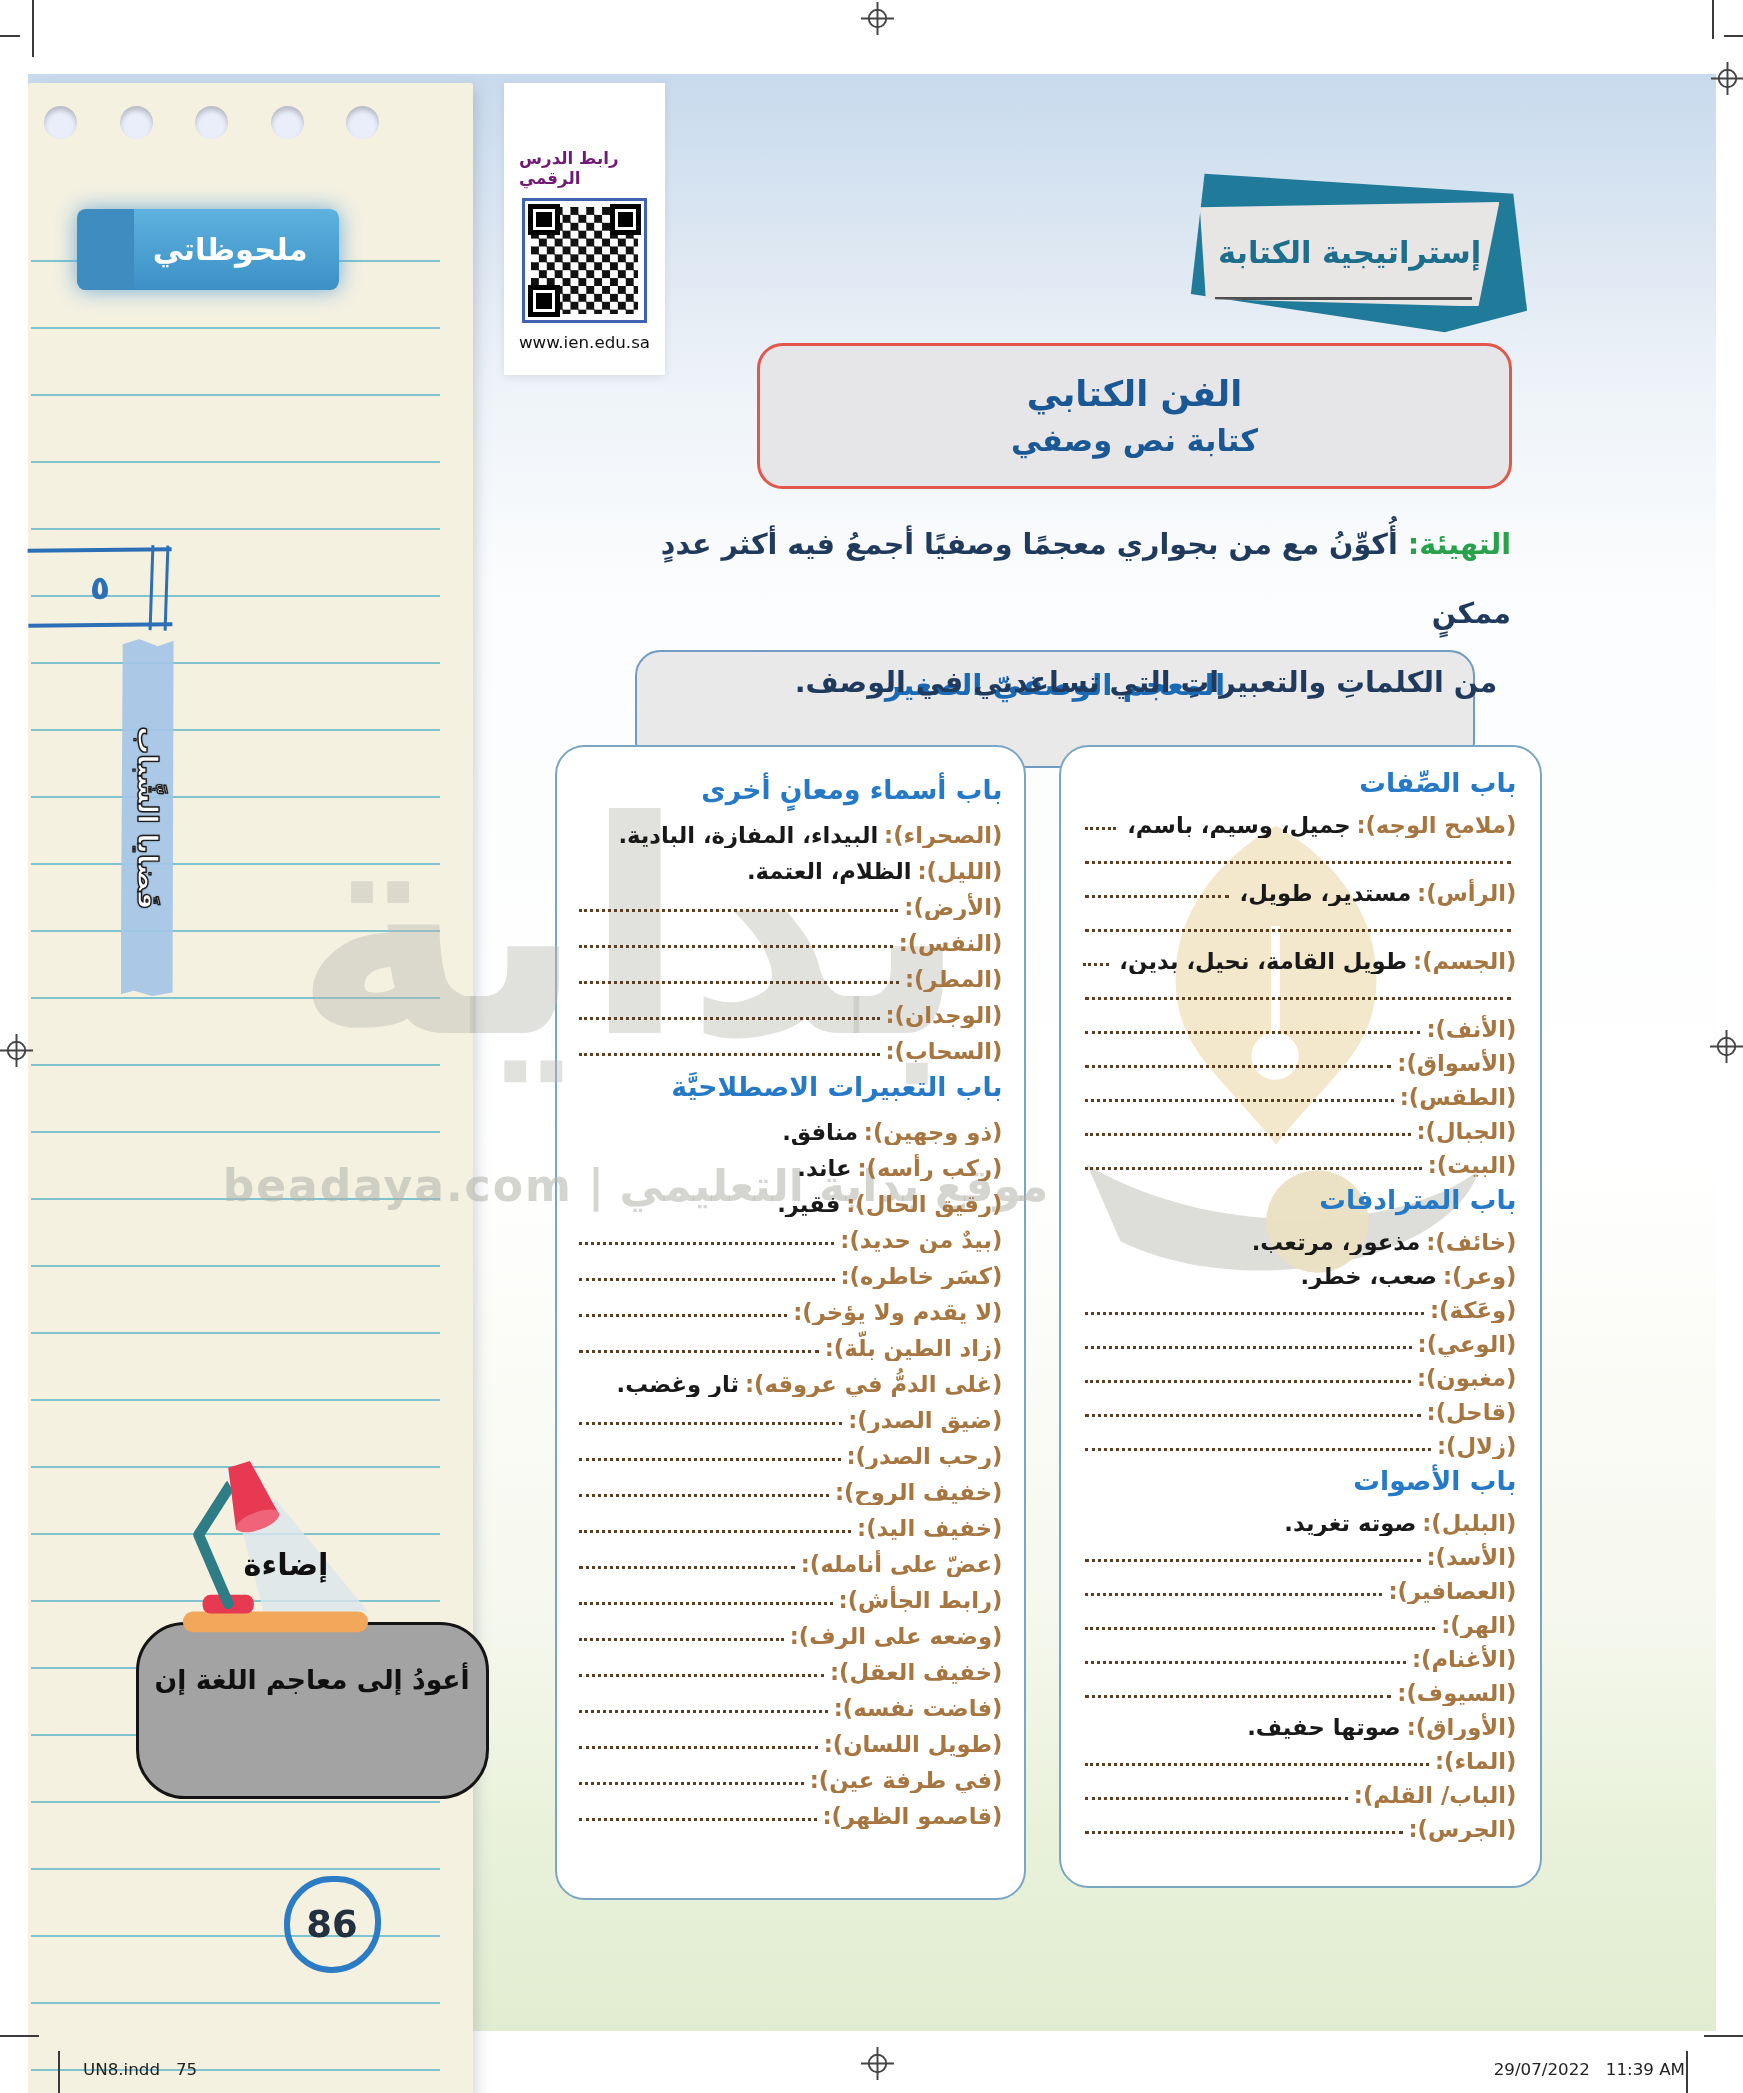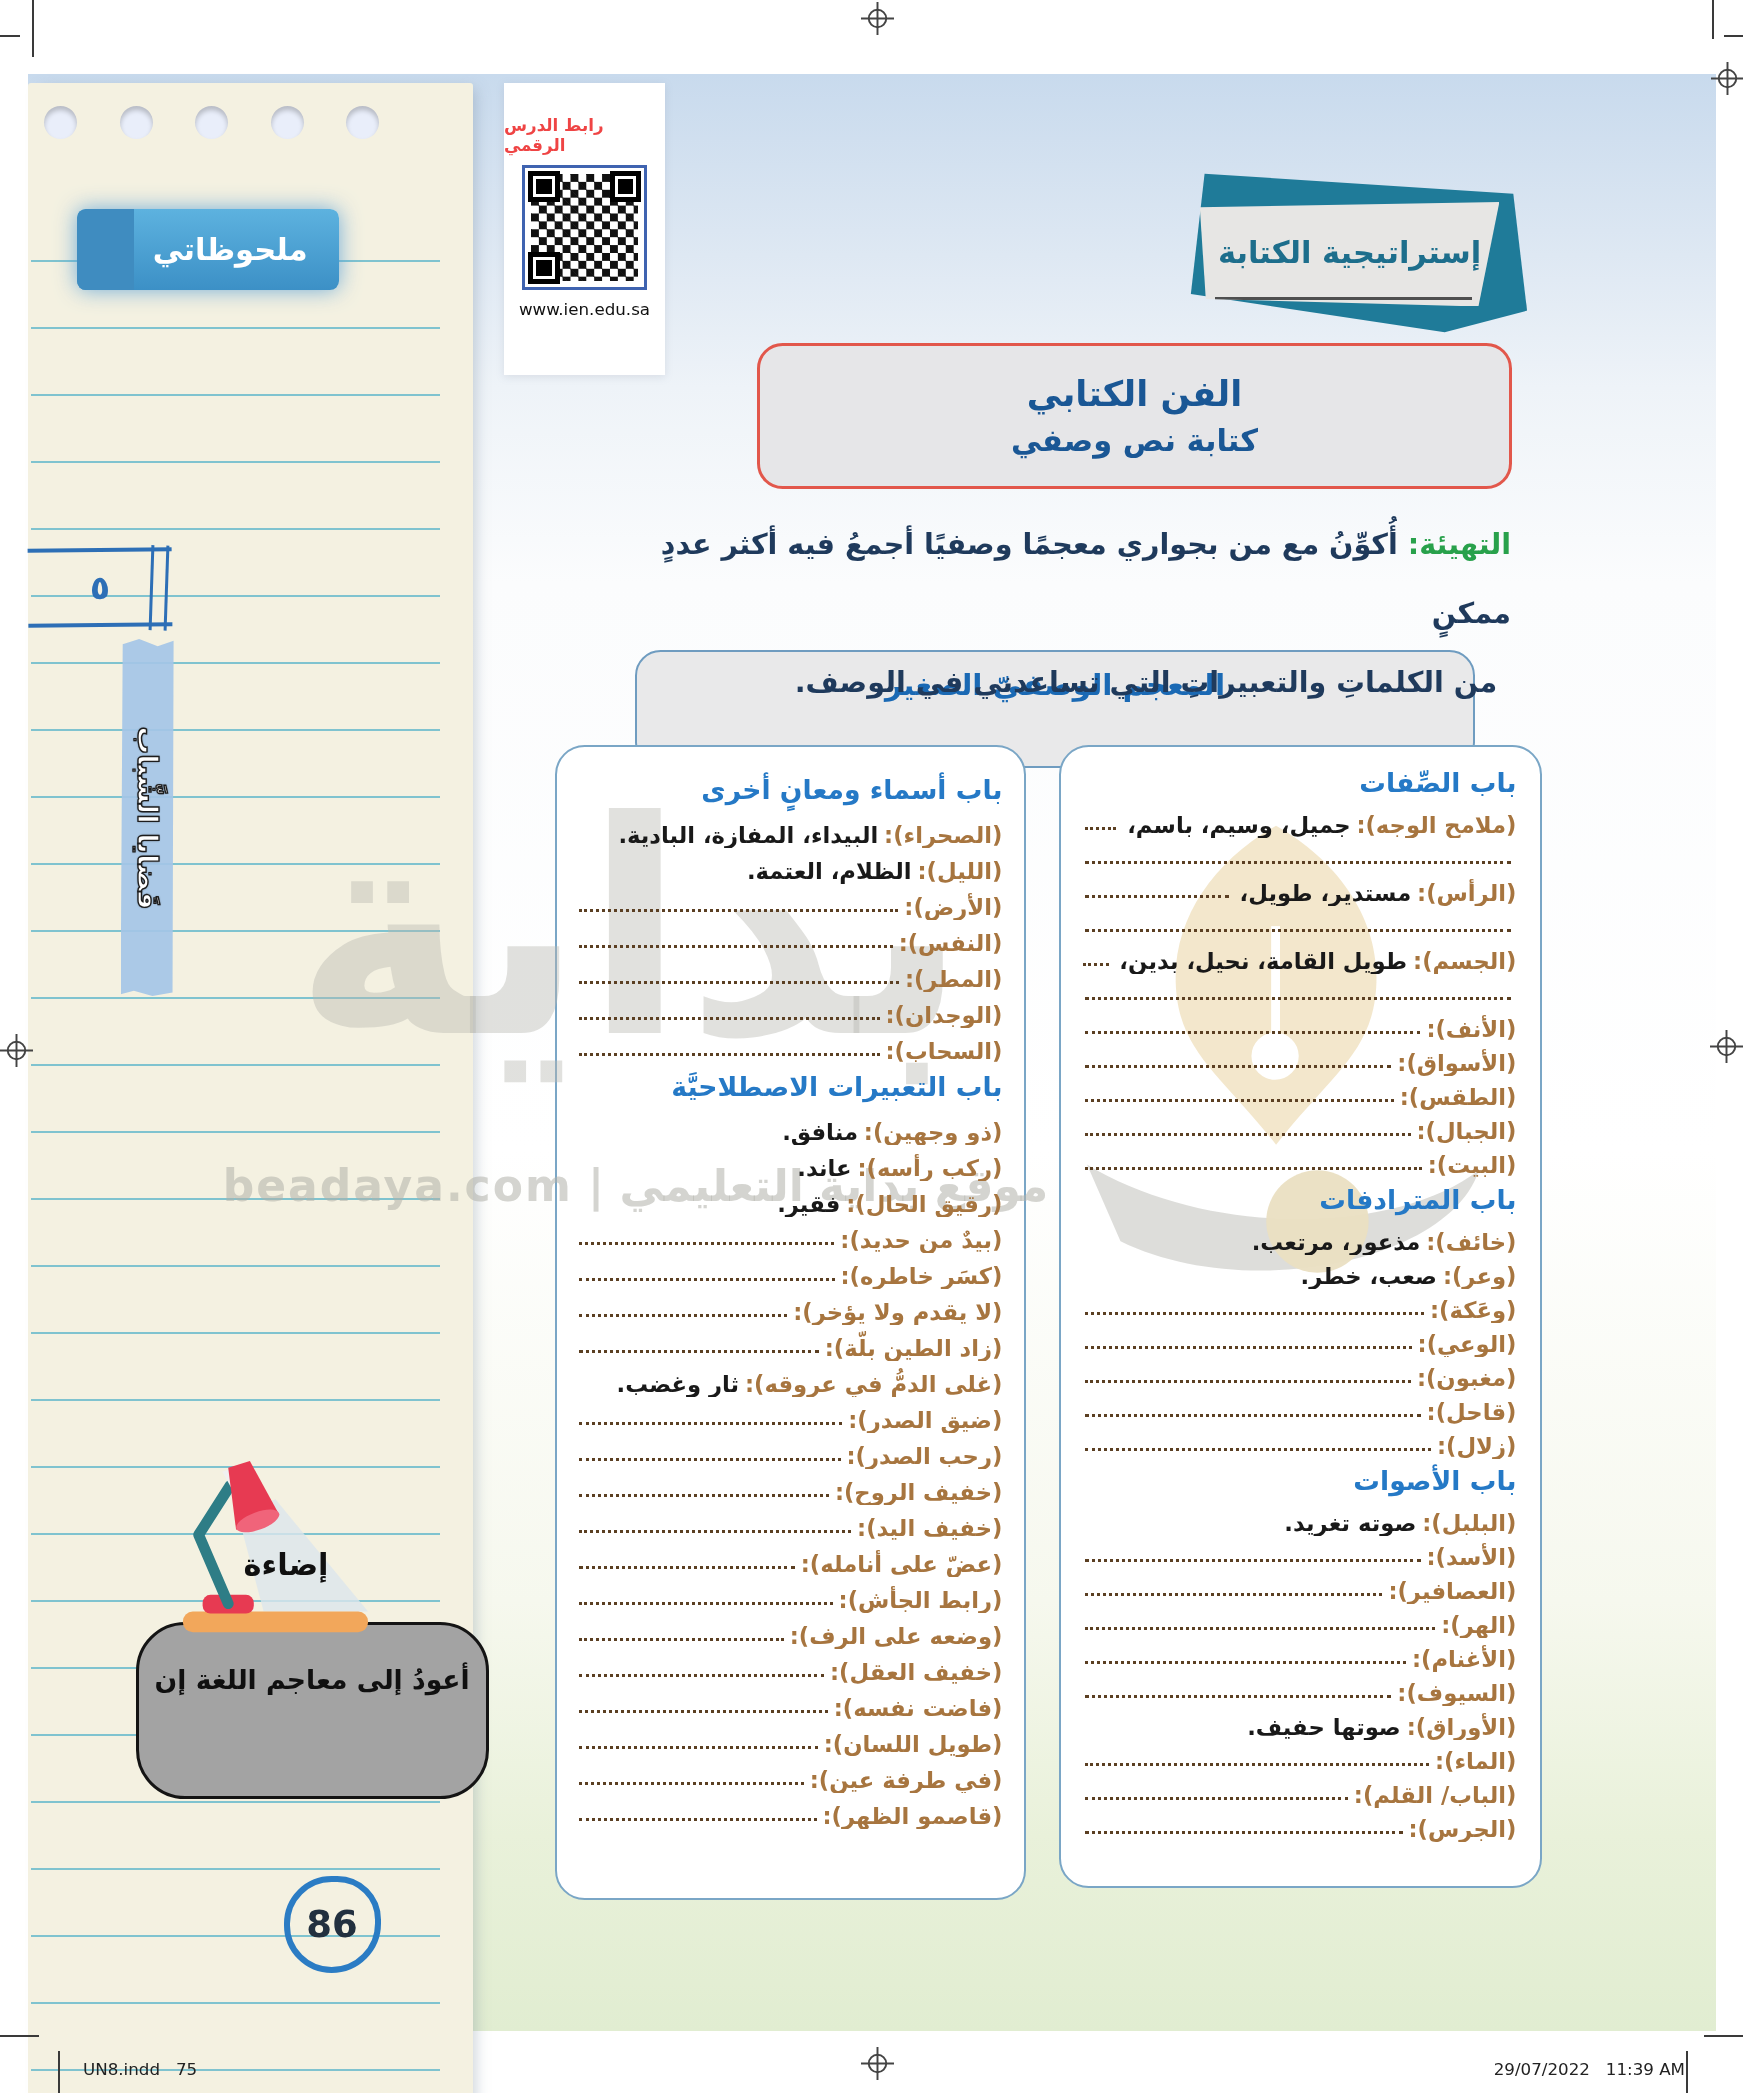--- a/index.html
+++ b/index.html
@@ -38,21 +38,21 @@
   .note-bubble{position:absolute;left:108px;top:1539px;width:353px;height:177px;background:#a3a3a3;
     border:3px solid #141414;border-radius:49px;z-index:2;text-align:center;padding-top:25.6px;box-sizing:border-box;}
   .note-bubble div{font-size:26.6px;font-weight:bold;color:#101010;line-height:57px;}
   .page-circle{position:absolute;left:256px;top:1793px;width:97px;height:97px;
     border:6.9px solid #2b7cc4;border-radius:50% 46% 52% 50%;display:flex;align-items:center;justify-content:center;
     box-sizing:border-box;}
   .page-circle b{color:#22303f;font-size:37px;}
   
   .qr-strip{position:absolute;left:504px;top:83px;width:161px;height:292px;background:#fff;z-index:2;
     display:flex;flex-direction:column;align-items:center;box-shadow:0 2px 7.9px rgba(120,130,150,.18);}
-  .qr-title{margin-top:32px;font-size:16.7px;font-weight:bold;color:#ef4444;}
+  .qr-title{margin-top:65px;font-size:16.7px;font-weight:bold;color:#701a75;padding-left:15px;}
   .qr-box{margin-top:9.9px;width:119px;height:119px;border:3px solid #3f63b0;background:#fff;position:relative;}
   .qr-pattern{position:absolute;inset:5.9px;
     background-image:linear-gradient(45deg,#111 26%,transparent 26% 74%,#111 74%),
                      linear-gradient(45deg,#111 26%,transparent 26% 74%,#111 74%);
     background-size:15.8px 15.8px;background-position:0 0,7.9px 7.9px;}
   .finder{position:absolute;width:31.5px;height:31.5px;border:5.9px solid #000;background:#fff;box-sizing:border-box;}
   .finder::after{content:"";position:absolute;inset:3px;background:#000;}
   .f-tl{left:3px;top:3px;} .f-tr{right:3px;top:3px;} .f-bl{left:3px;bottom:3px;}
   .qr-url{margin-top:8.9px;font-size:16.7px;color:#111;direction:ltr;}
   

